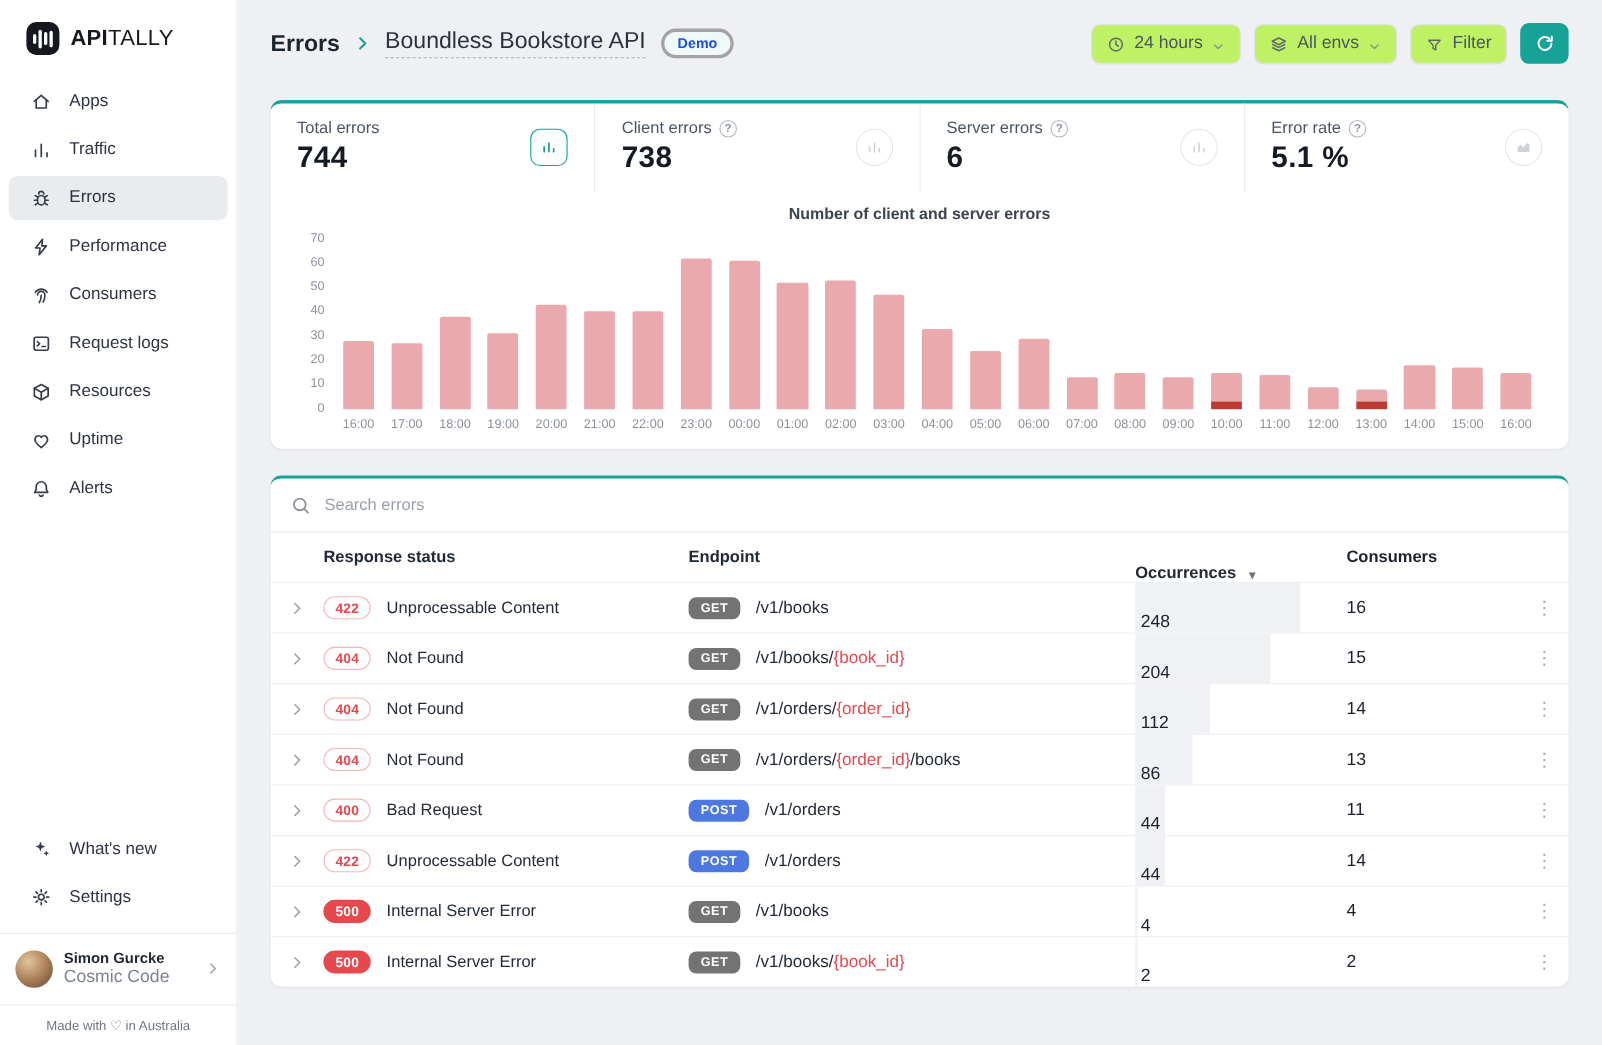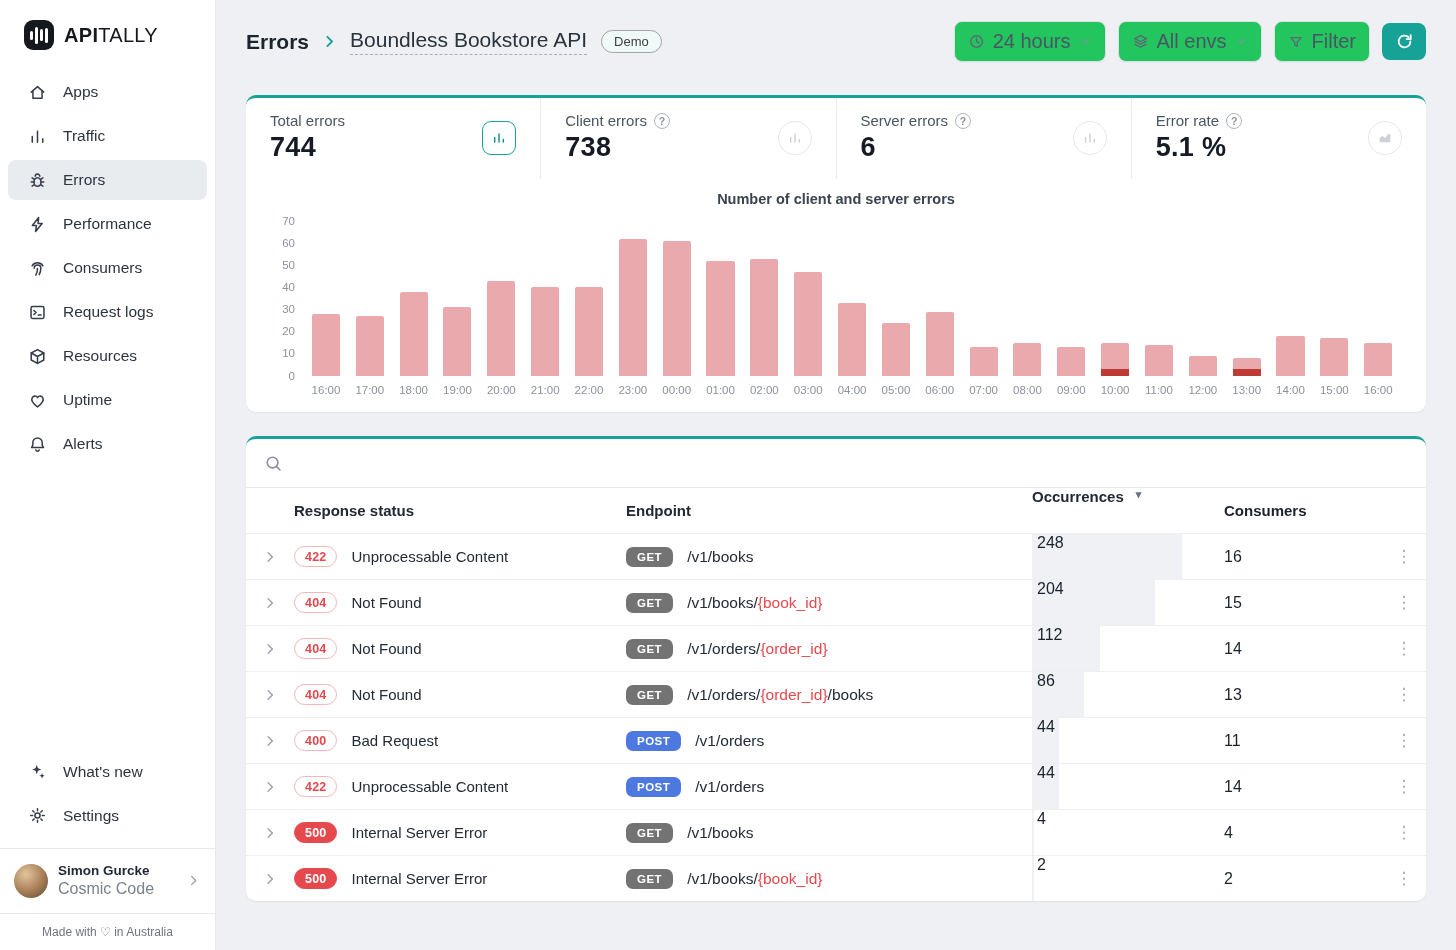--- a/index.html
+++ b/index.html
@@ -28,23 +28,23 @@
   .user-chev{color:#9aa1aa;display:flex}
   .side-foot{border-top:1px solid #e8eaed;padding:11px 6px;text-align:center;font-size:12px;color:#6f7680}
 
   
   main{flex:1;padding:21px 30px 0;overflow:hidden;min-width:0}
   .topbar{display:flex;justify-content:space-between;align-items:center;margin-bottom:33px}
   .crumbs{display:flex;align-items:center;gap:12px}
   .crumb-root{font-size:21px;font-weight:700;color:#1c242e;cursor:pointer}
   .crumb-chev{color:#17a297;display:flex}
   .crumb-cur{font-size:21px;color:#2a323d;border-bottom:1.5px dashed #a8afb8;padding-bottom:2px;cursor:pointer}
-  .demo-badge{font-size:13px;font-weight:400;color:#404040;background:#effaf8;border:1px solid #a3a3a3;border-radius:999px;padding:3px 12px;margin-left:2px}
+  .demo-badge{font-size:13px;font-weight:700;color:#1d4ed8;background:#effaf8;border:3px solid #a3a3a3;border-radius:999px;padding:3px 12px;margin-left:2px}
   .controls{display:flex;gap:12px;align-items:center}
-  .btn{display:flex;align-items:center;gap:8px;background:#22c55e;border:1px solid #dcdfe4;border-radius:8px;padding:8px 13px;font-size:20px;color:#4b5563;font-family:inherit;cursor:pointer;box-shadow:0 1px 1px rgba(0,0,0,.03)}
+  .btn{display:flex;align-items:flex-end;gap:8px;background:#bef264;border:1px solid #dcdfe4;border-radius:8px;padding:8px 13px;font-size:16px;color:#4b5563;font-family:inherit;cursor:pointer;box-shadow:0 1px 1px rgba(0,0,0,.03)}
   .bicon{display:flex;color:#5f6772}
   .chev{display:flex;color:#8a919b}
   .btn-refresh{background:#17a297;border:none;border-radius:8px;width:44px;height:37px;display:flex;align-items:center;justify-content:center;color:#fff;cursor:pointer}
 
   .card{background:#fff;border-radius:10px;border-top:3px solid #17a297;box-shadow:0 1px 2px rgba(16,24,40,.06);margin-bottom:24px}
 
   
   .stats{display:flex}
   .stat{flex:1;display:flex;align-items:center;justify-content:space-between;padding:14px 24px 16px;min-width:0;cursor:pointer}
   .stat+.stat{border-left:1px solid #e9ebee}
@@ -74,21 +74,21 @@
   .search-input{flex:1;border:none;outline:none;font-size:15px;font-family:inherit;color:#1f2733;background:transparent}
   .search-input::placeholder{color:#9aa1ab}
   .t-head{display:flex;align-items:center;height:45px;font-size:15px;font-weight:700;color:#202934}
   .t-head .c-occ{gap:6px}
   .caret{font-size:11px;color:#6b7280;margin-left:6px}
   .t-row{display:flex;align-items:center;height:46px;border-top:1px solid #edeff1}
   .c-exp{width:48px;display:flex;justify-content:center;color:#939aa3;flex:none}
   .exp{display:flex;cursor:pointer}
   .c-status{width:332px;display:flex;align-items:center;gap:14px;padding-right:10px;flex:none}
   .c-endpoint{flex:1;display:flex;align-items:center;gap:14px;min-width:0}
-  .c-occ{width:190px;flex:none;align-self:stretch;position:relative;display:flex;align-items:flex-start}
+  .c-occ{width:190px;flex:none;align-self:stretch;position:relative;display:flex;align-items:flex-end}
   .c-cons{width:160px;flex:none;font-size:16px;color:#1a222c;padding-left:2px}
   .c-menu{width:44px;flex:none;display:flex;justify-content:center}
   .badge-status{font-size:12.5px;font-weight:700;border-radius:999px;padding:2.5px 10px;letter-spacing:.2px}
   .badge-outline{color:#e5484d;border:1px solid #f3b6b8;background:#fff}
   .badge-solid{color:#fff;background:#e5484d;border:1px solid #e5484d}
   .status-text{font-size:15px;color:#222b36}
   .badge-method{font-size:11.5px;font-weight:700;color:#fff;border-radius:7px;padding:4px 11px;letter-spacing:.5px}
   .m-get{background:#737373}
   .m-post{background:#4c78e0}
   .path{font-size:15.5px;color:#222b36;white-space:nowrap;overflow:hidden}
@@ -522,20 +522,21 @@
     </section>
 
     <section class="card">
       <div class="search-row">
         <span class="sicon">
           <svg width="19" height="19" viewBox="0 0 20 20" fill="none" stroke="currentColor" stroke-width="1.7" stroke-linecap="round" stroke-linejoin="round">
               <circle cx="9" cy="9" r="5.6"></circle>
               <path d="m13.3 13.3 3.5 3.5"></path>
             </svg>
         </span>
+        <input class="search-input" placeholder="Search errors" style="">
       </div>
       <div class="t-head">
         <span class="c-exp"></span>
         <span class="c-status">Response status</span>
         <span class="c-endpoint">Endpoint</span>
         <span class="c-occ" style="position:static">
             <span>Occurrences</span>
             <span class="caret">▾</span>
           </span>
         <span class="c-cons" style="font-size:15px">Consumers</span>

